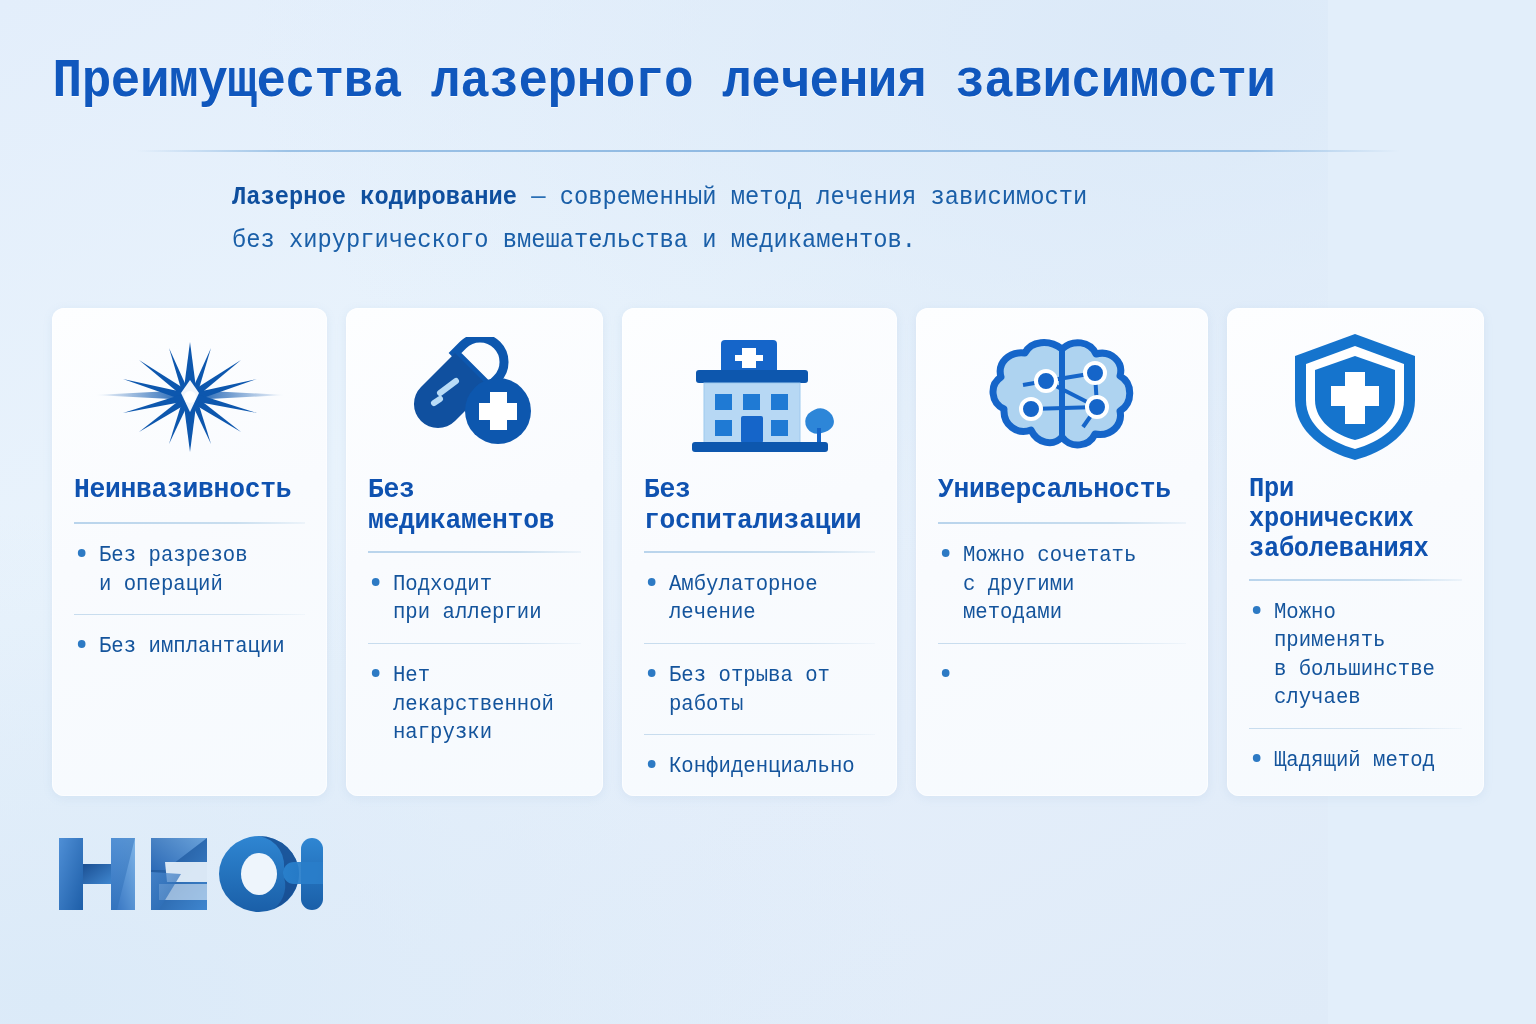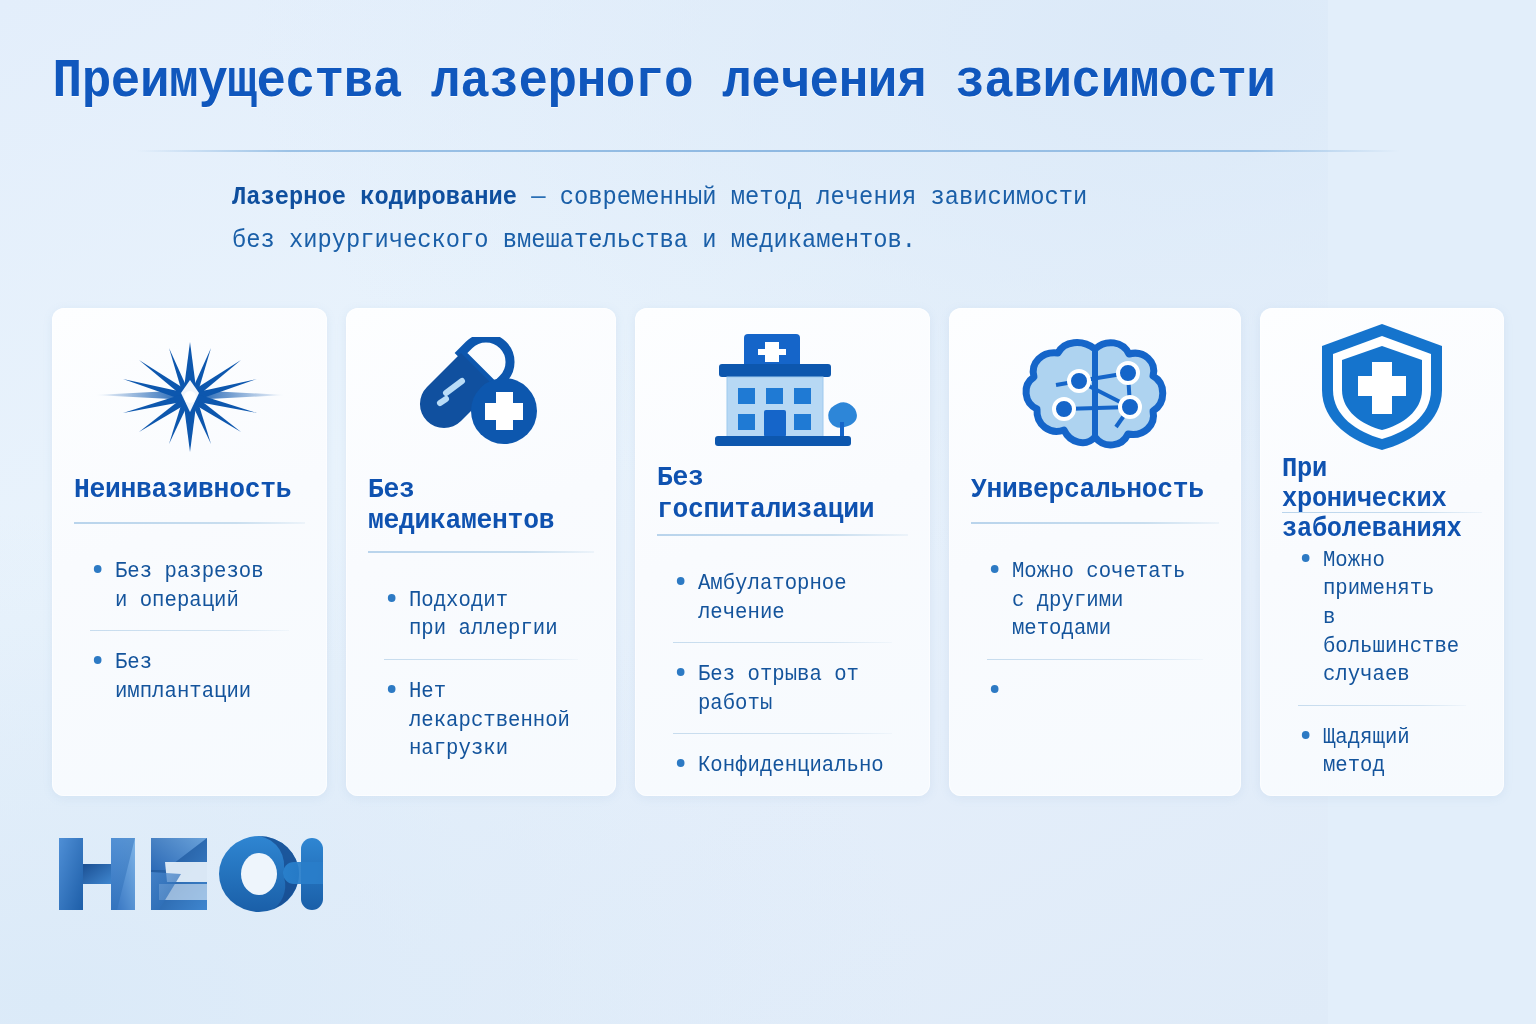--- a/index.html
+++ b/index.html
@@ -74,21 +74,21 @@
     letter-spacing:-0.3px;
     transform:scaleX(.94);transform-origin:left top;
     margin-top:2px;
     min-height:34px;
   }
   .card-title.two-line{font-size:27px;}
   .title-sep{
     height:2px;margin-top:14px;
     background:linear-gradient(90deg,#b9d4ec 0%,#c9deef 70%,rgba(201,222,239,.25) 100%);
   }
-  .bullets{list-style:none;margin:16px;padding:0;}
+  .bullets{list-style:none;margin:0;padding:0;}
   .bullet{
     position:relative;
     padding:17px 0 0 26px;
     color:#14549c;
     font-size:21.5px;
     line-height:1.33;
     transform:scaleX(.96);transform-origin:left top;
   }
   .bullet .dot{
     position:absolute;left:4px;top:25px;

